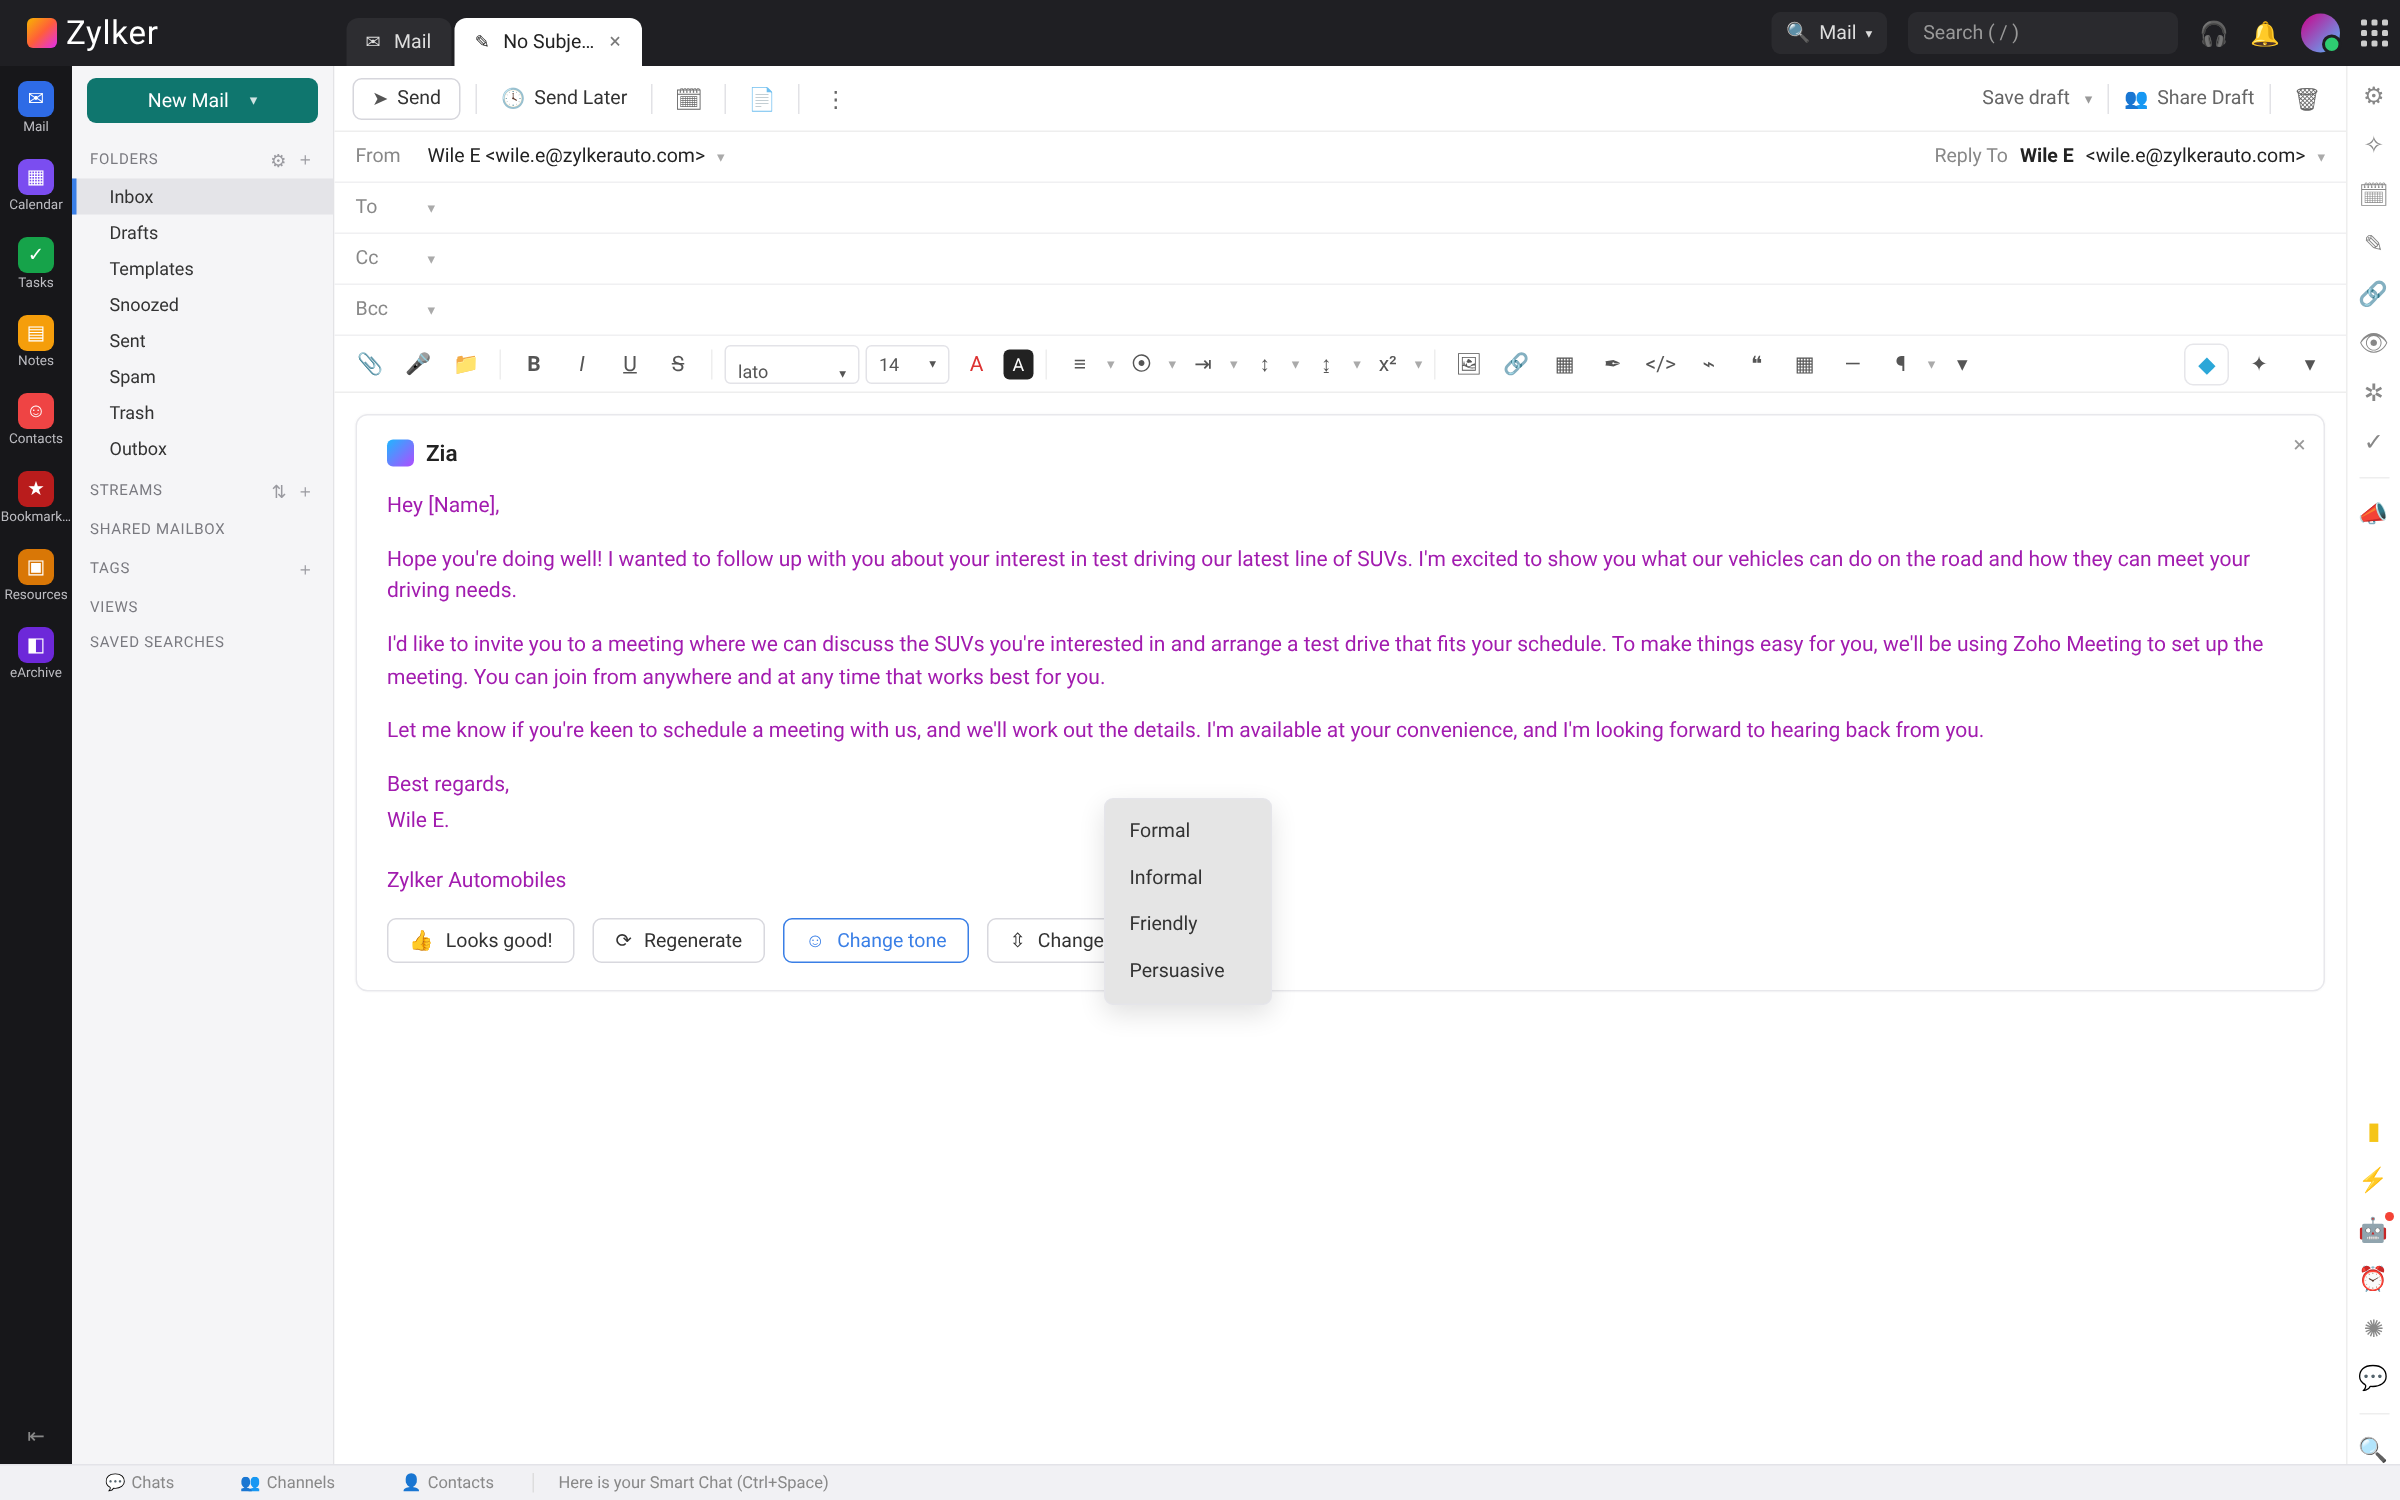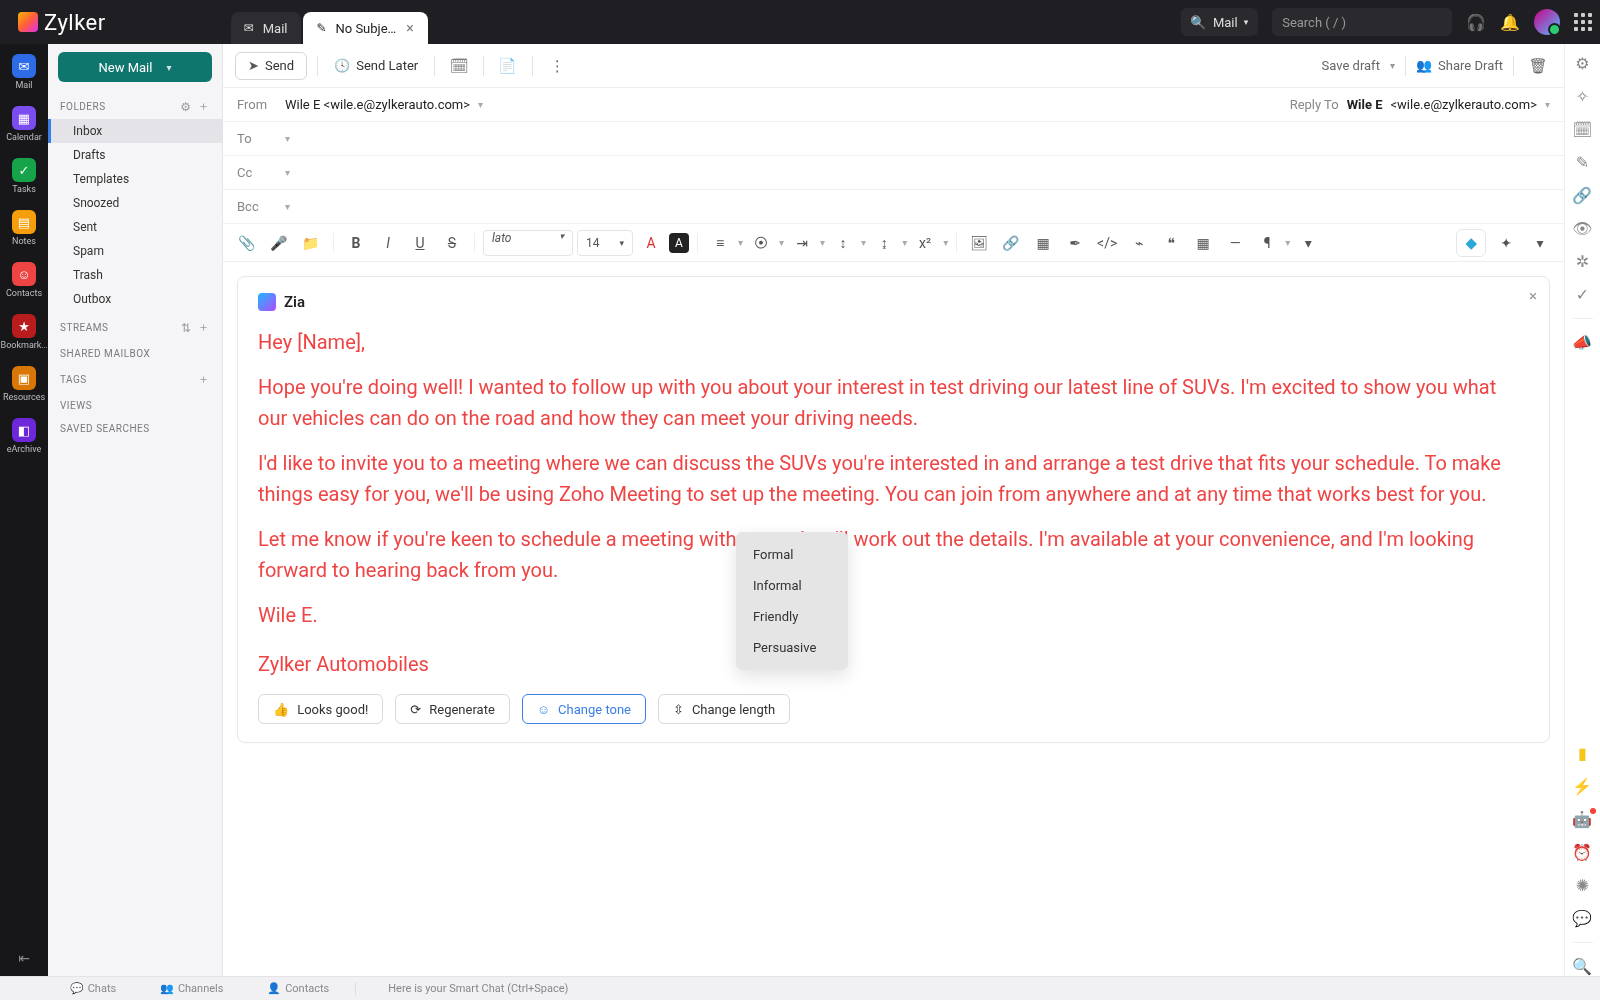--- a/index.html
+++ b/index.html
@@ -50,50 +50,50 @@
 .toolbar-right .chev{font-size:10px;color:#999;}
 
 .hdr-row{display:flex;align-items:center;height:34px;padding:0 14px;border-bottom:1px solid #f0f0f2;font-size:13px;color:#222;gap:8px;}
 .hdr-label{color:#888;min-width:40px;}
 .chev-sm{font-size:10px;color:#aaa;}
 .hdr-reply{margin-left:auto;display:flex;align-items:center;gap:8px;color:#888;}
 
 .fmt-bar{height:38px;border-bottom:1px solid #eee;display:flex;align-items:center;padding:0 10px;gap:4px;color:#555;}
 .fmt-ico{width:28px;height:28px;display:flex;align-items:center;justify-content:center;border-radius:4px;cursor:pointer;font-size:14px;}
 .fmt-sep{width:1px;height:20px;background:#eee;margin:0 4px;}
-.font-sel{min-width:90px;height:26px;border:1px solid #e3e3e8;border-radius:4px;display:flex;align-items:flex-start;padding:0 8px;font-size:12px;gap:6px;font-style:italic;}
+.font-sel{min-width:90px;height:26px;border:1px solid #e3e3e8;border-radius:4px;display:flex;align-items:flex-end;padding:0 8px;font-size:12px;gap:6px;}
 .size-sel{width:56px;height:26px;border:1px solid #e3e3e8;border-radius:4px;display:flex;align-items:center;padding:0 8px;font-size:12px;gap:6px;}
 .fmt-right{margin-left:auto;display:flex;align-items:center;gap:6px;}
 .fmt-chip{height:28px;padding:0 8px;border:1px solid #e6e6ea;border-radius:6px;display:flex;align-items:center;color:#2ba7d8;font-size:15px;}
 
 
 .body-wrap{flex:1;padding:14px 14px 0;overflow:hidden;position:relative;}
 .ai-card{border:1px solid #e8e8ec;border-radius:8px;padding:16px 20px 18px;position:relative;box-shadow:0 0 0 1px rgba(0,0,0,.01);}
 .close-x{position:absolute;top:10px;right:12px;color:#999;font-size:15px;cursor:pointer;}
 .zia-head{display:flex;align-items:center;gap:8px;font-weight:600;color:#222;font-size:15px;margin-bottom:16px;}
 .zia-mark{width:18px;height:18px;border-radius:4px;background:linear-gradient(135deg,#1fb6ff,#b04cff);} 
-.ai-text p{font-size:20px;color:#ef4444;line-height:1.55;margin-bottom:14px;}
+.ai-text p{font-size:14px;color:#a21caf;line-height:1.55;margin-bottom:14px;}
 .chip-row{display:flex;gap:12px;margin-top:8px;}
 .chip{height:30px;border:1px solid #d8d8de;border-radius:6px;display:flex;align-items:center;gap:8px;padding:0 14px;font-size:13px;color:#333;cursor:pointer;background:#fff;}
 .chip.outlined{border:1px solid #3a7fe6;color:#3a7fe6;}
 
 
 .tone-pop{position:absolute;left:498px;top:255px;width:112px;background:#e5e5e5;border:1px solid #e5e5ea;border-radius:6px;box-shadow:0 6px 18px rgba(0,0,0,.12);padding:6px 0;z-index:50;}
 .tone-pop .opt{padding:8px 16px;font-size:13px;color:#333;cursor:pointer;}
 
 
 .rail{width:36px;background:#fff;border-left:1px solid #eee;display:flex;flex-direction:column;align-items:center;padding-top:10px;gap:14px;color:#888;}
 .rail .sep-gap{flex:1;}
 .rail .r-ico{font-size:16px;cursor:pointer;position:relative;}
 .rail .dot::after{content:"";position:absolute;top:-2px;right:-4px;width:6px;height:6px;background:#f44336;border-radius:50%;}
 
 
 .bottom{height:24px;background:#f1f1f4;border-top:1px solid #e3e3e8;display:flex;align-items:center;font-size:11px;color:#888;}
 .bottom .bcol{display:flex;align-items:center;gap:4px;padding:0 22px;cursor:pointer;flex-direction:row;}
-.bottom .chat-hint{padding-left:32px;border-left:1px solid #ddd;margin-left:4px;}
+.bottom .chat-hint{padding-left:16px;border-left:1px solid #ddd;margin-left:4px;}
 </style>
 </head>
 <body>
 
 <div class="topbar">
   <div class="brand">
     <span class="brand-mark"></span>
     <span>Zylker</span>
   </div>
   <div class="tabbar">
@@ -351,20 +351,21 @@
         <span class="close-x">×</span>
         <div class="zia-head">
           <span class="zia-mark"></span>
           <span>Zia</span>
         </div>
         <div class="ai-text">
           <p>Hey [Name],</p>
           <p>Hope you're doing well! I wanted to follow up with you about your interest in test driving our latest line of SUVs. I'm excited to show you what our vehicles can do on the road and how they can meet your driving needs.</p>
           <p>I'd like to invite you to a meeting where we can discuss the SUVs you're interested in and arrange a test drive that fits your schedule. To make things easy for you, we'll be using Zoho Meeting to set up the meeting. You can join from anywhere and at any time that works best for you.</p>
           <p>Let me know if you're keen to schedule a meeting with us, and we'll work out the details. I'm available at your convenience, and I'm looking forward to hearing back from you.</p>
+          <p style="margin-bottom:2px;">Best regards,</p>
           <p style="margin-bottom:18px;">Wile E.</p>
           <p>Zylker Automobiles</p>
         </div>
         <div class="chip-row">
           <div class="chip">
               <span>👍</span>
               <span>Looks good!</span>
             </div>
           <div class="chip">
               <span>⟳</span>

